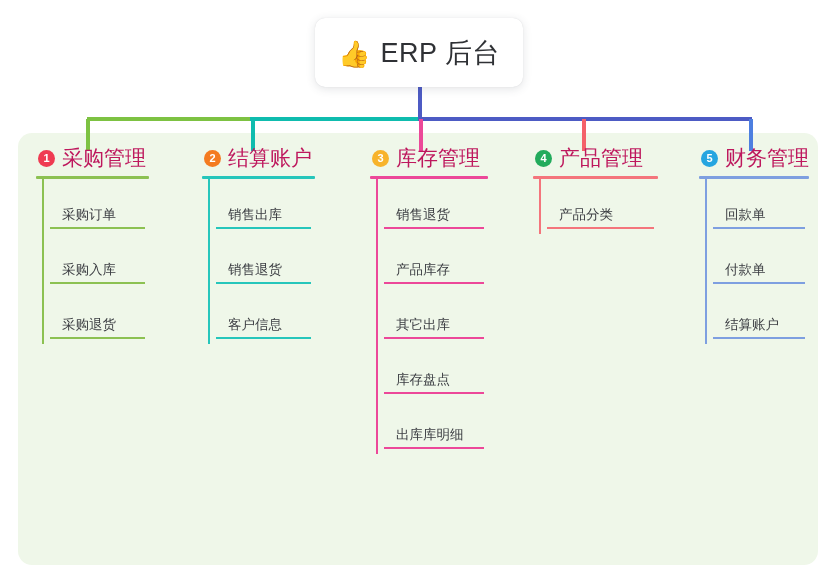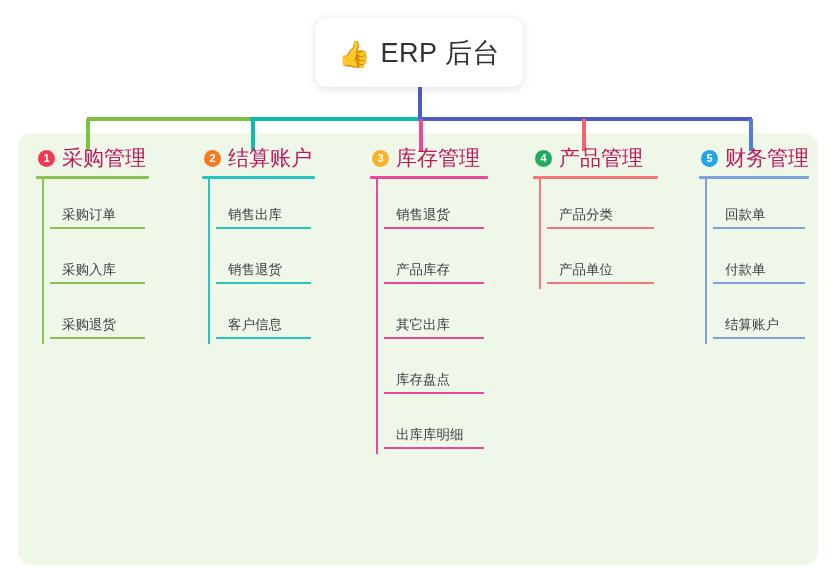--- a/index.html
+++ b/index.html
@@ -244,24 +244,20 @@
         <span class="badge" style="background: rgb(34, 171, 92);">4</span>
         <span class="col-title">产品管理</span>
       </div>
       <div class="head-rule" style="background: rgb(244, 117, 124); width: 125px;"></div>
       <div class="leaves">
         <div class="spine" style="background: rgb(244, 117, 124);"></div>
         <div class="leaf">
           <span class="leaf-label">产品分类</span>
           <div class="leaf-rule" style="background: rgb(244, 117, 124); width: 107px;"></div>
         </div>
-        <div class="leaf">
-          <span class="leaf-label">产品单位</span>
-          <div class="leaf-rule" style="background: rgb(244, 117, 124); width: 107px;"></div>
-        </div>
       </div>
     </div>
   <div class="column" id="col-5">
       <div class="col-head">
         <span class="badge" style="background: rgb(37, 165, 224);">5</span>
         <span class="col-title">财务管理</span>
       </div>
       <div class="head-rule" style="background: rgb(126, 159, 224); width: 110px;"></div>
       <div class="leaves">
         <div class="spine" style="background: rgb(126, 159, 224);"></div>

